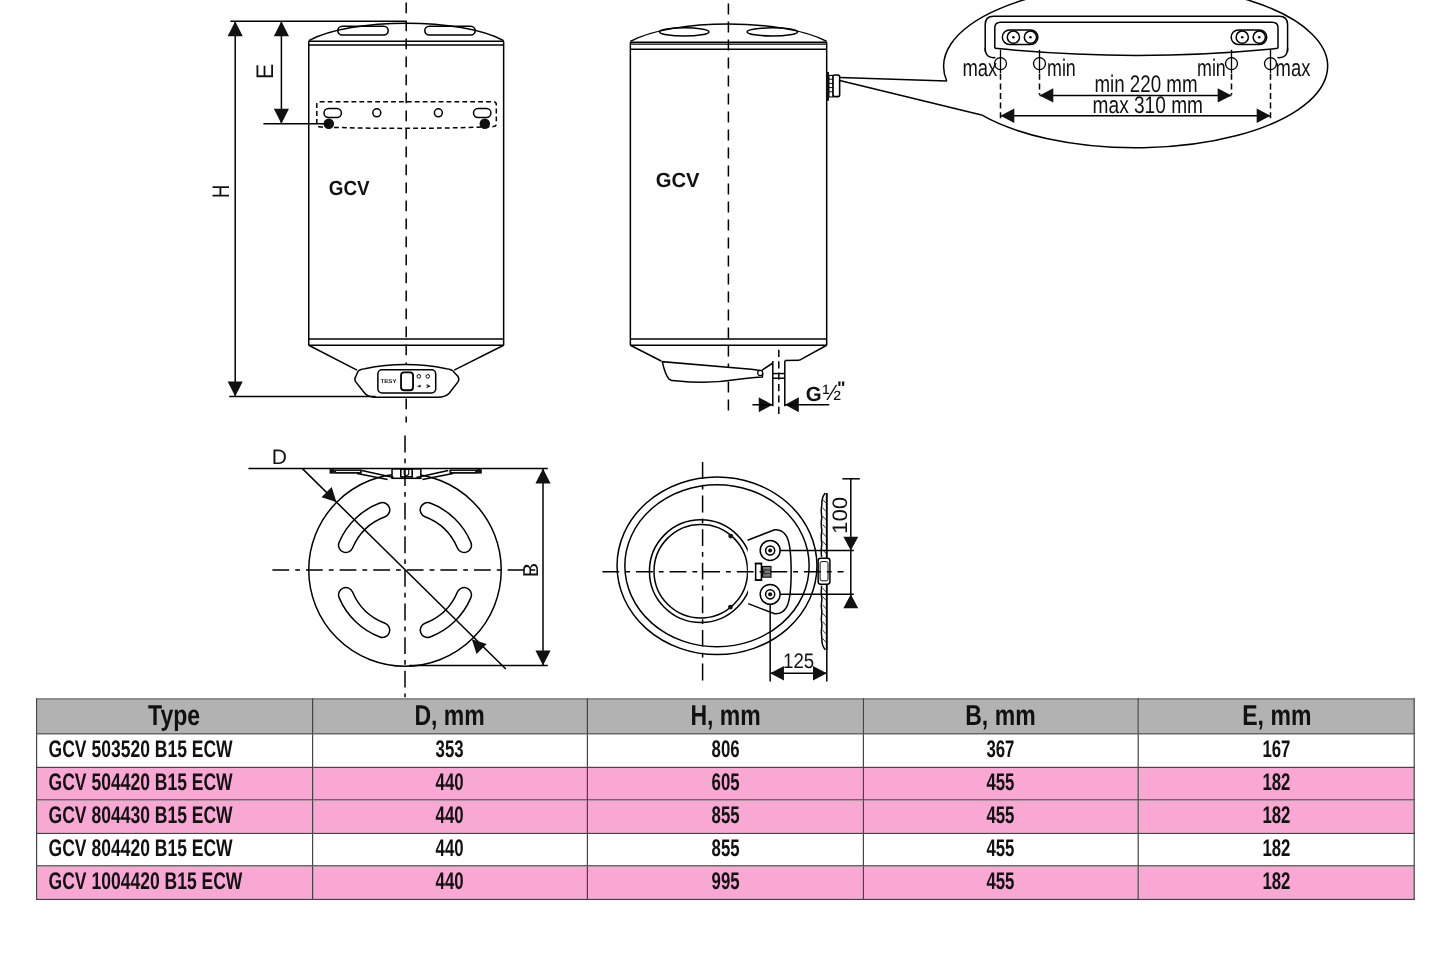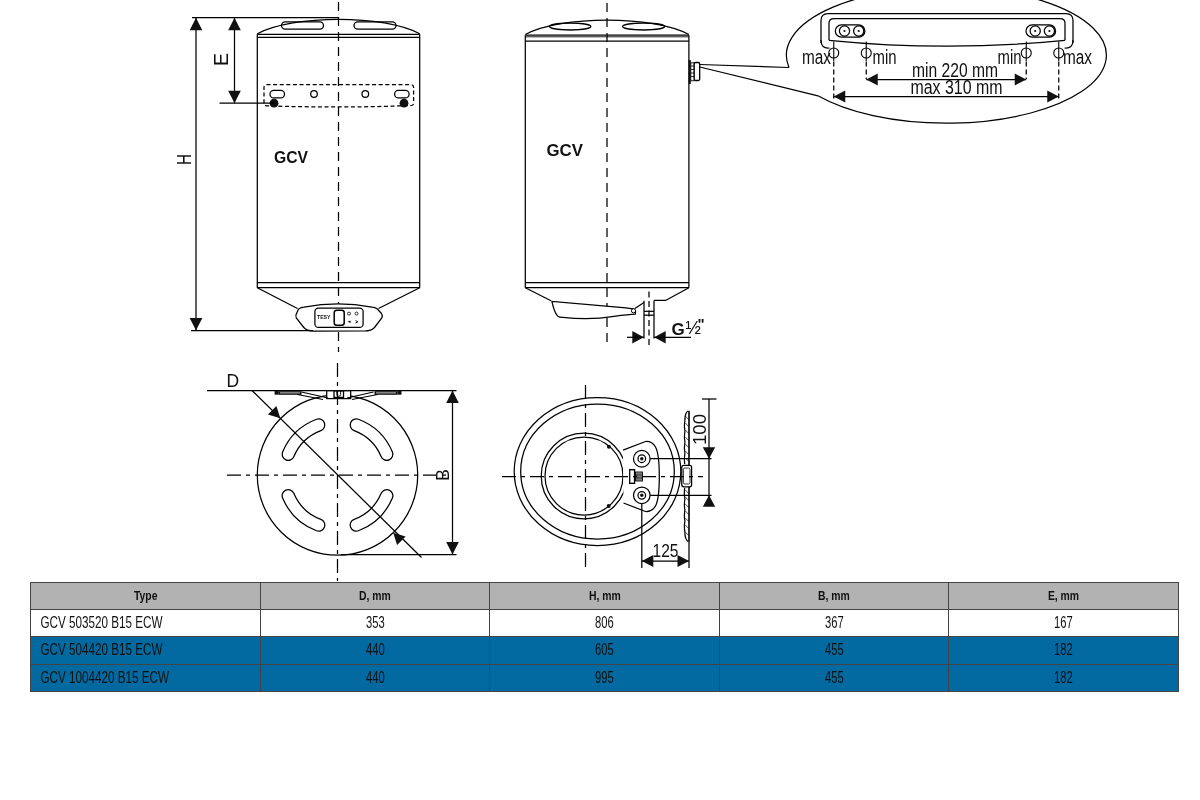--- a/index.html
+++ b/index.html
@@ -1,23 +1,23 @@
 <!DOCTYPE html>
 <html><head>
 <meta charset="utf-8">
 <style>
 html,body{margin:0;padding:0;background:#fff;}
 body{width:1200px;height:800px;overflow:hidden;font-family:"Liberation Sans",sans-serif;}
 #wrap{position:relative;width:1200px;height:800px;}
 #draw{position:absolute;left:0;top:0;}
 table{position:absolute;left:30px;top:582px;width:1149px;border-collapse:collapse;table-layout:fixed;color:#111;}
 td,th{border:1px solid #444;padding:0;overflow:hidden;white-space:nowrap;}
-th{height:25.5px;background:#b2b2b2;font-size:13px;font-weight:bold;text-align:center;}
-td{height:26.5px;font-size:16px;text-align:center;}
-tr.g td{background:#0369a1;}
+th{height:25.5px;background:#b2b2b2;font-size:24px;font-weight:bold;text-align:center;}
+td{height:26.5px;font-size:20px;text-align:center;font-weight:bold;}
+tr.g td{background:#f9a8d4;}
 td.t{text-align:left;}
 .l{display:inline-block;transform:scaleX(0.73);transform-origin:0 50%;padding-left:13px;}
 .h{display:inline-block;transform:scaleX(0.80);transform-origin:50% 50%;}
 .n{display:inline-block;transform:scaleX(0.70);transform-origin:50% 50%;}
 </style>
 </head>
 <body>
 <div id="wrap">
 <svg id="draw" width="1200" height="582" viewBox="0 0 1200 582" fill="none" stroke="none">
 <g stroke="#000" stroke-width="1.25" fill="none">
@@ -287,20 +287,34 @@
           <td><span class="n">167</span></td>
         </tr>
 <tr class="g">
           <td class="t"><span class="l">GCV 504420 B15 ECW</span></td>
           <td><span class="n">440</span></td>
           <td><span class="n">605</span></td>
           <td><span class="n">455</span></td>
           <td><span class="n">182</span></td>
         </tr>
 <tr class="g">
+          <td class="t"><span class="l">GCV 804430 B15 ECW</span></td>
+          <td><span class="n">440</span></td>
+          <td><span class="n">855</span></td>
+          <td><span class="n">455</span></td>
+          <td><span class="n">182</span></td>
+        </tr>
+<tr>
+          <td class="t"><span class="l">GCV 804420 B15 ECW</span></td>
+          <td><span class="n">440</span></td>
+          <td><span class="n">855</span></td>
+          <td><span class="n">455</span></td>
+          <td><span class="n">182</span></td>
+        </tr>
+<tr class="g">
           <td class="t"><span class="l">GCV 1004420 B15 ECW</span></td>
           <td><span class="n">440</span></td>
           <td><span class="n">995</span></td>
           <td><span class="n">455</span></td>
           <td><span class="n">182</span></td>
         </tr>
 </tbody>
     </table>
 </div>
 

